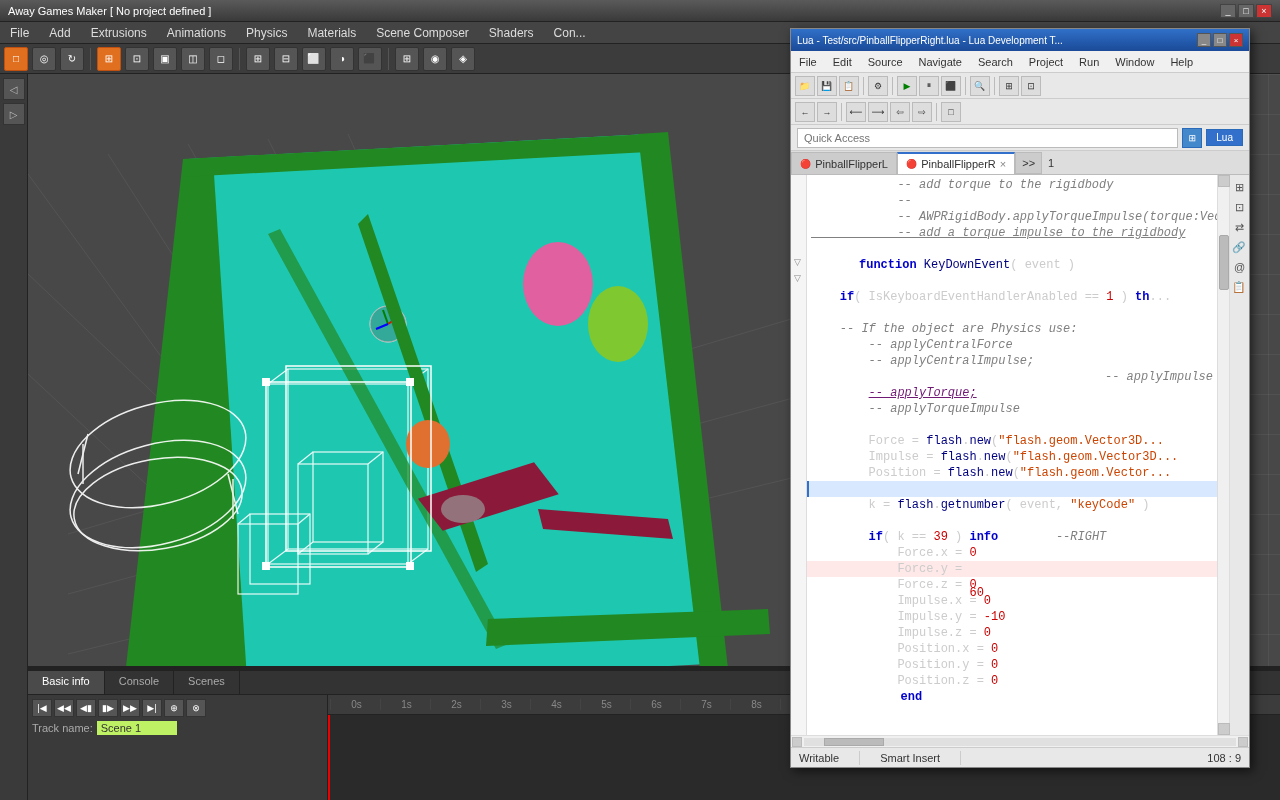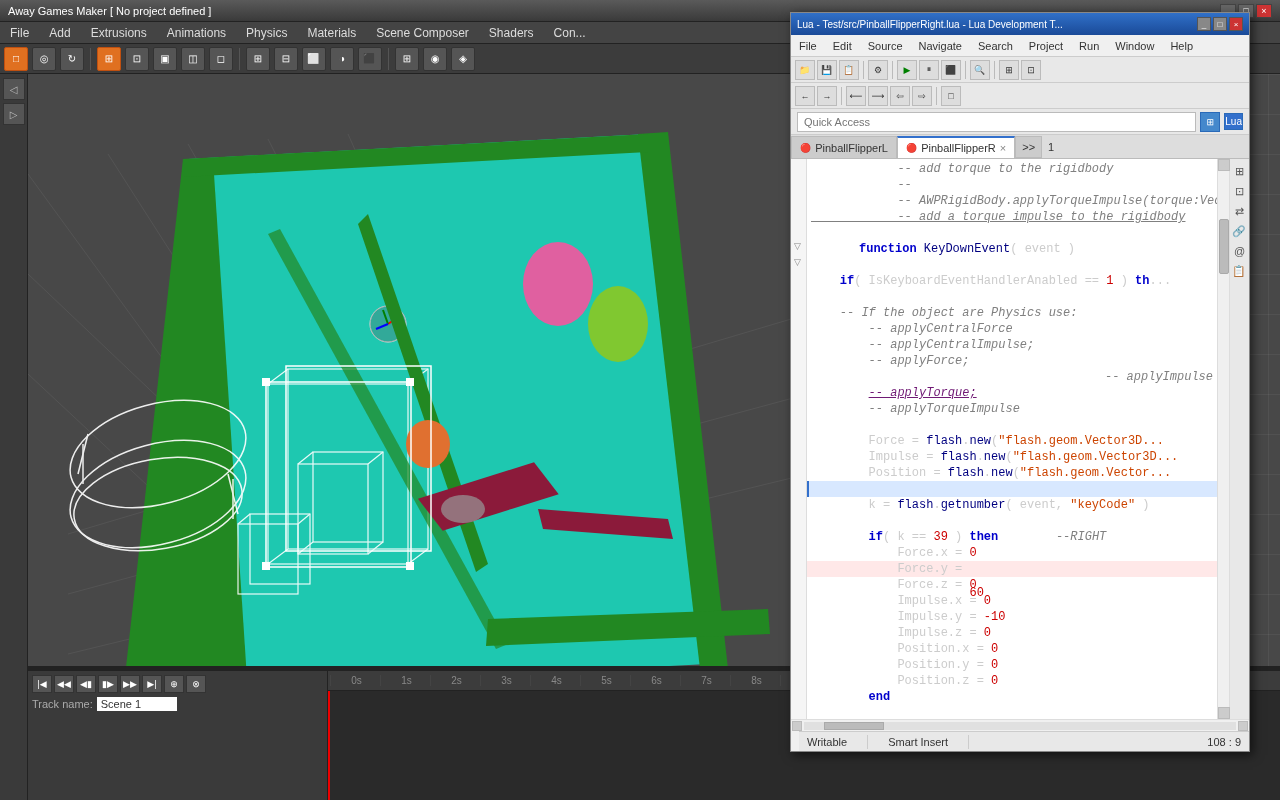--- a/index.html
+++ b/index.html
@@ -208,21 +208,21 @@
       line-height: 16px;
     }
     .code-line.highlighted { background: #e8f0ff; }
     .code-line.current { background: #fff3c0; }
 
     
     #lua-status-bar {
       height: 20px; background: #e8e8e8;
       display: flex; align-items: center;
       border-top: 1px solid #ccc; padding: 0 8px;
-      font-size: 11px; color: #333; gap: 8px; margin-left: 8px;
+      font-size: 11px; color: #333; gap: 8px;
     }
     .lua-side-icon {
       width: 16px; height: 16px; font-size: 11px; color: #555;
       display: flex; align-items: center; justify-content: center;
       cursor: pointer;
     }
 
     
     #h-resize {
       height: 4px; background: #222; cursor: ns-resize;
@@ -387,36 +387,41 @@
           <rect x="234" y="488" width="8" height="8" fill="white"></rect>
           <rect x="378" y="488" width="8" height="8" fill="white"></rect>
 
           <rect x="600" y="610" width="16" height="10" fill="#888"></rect>
         </svg>
       </div>
 
       <div id="h-resize"></div>
 
       <div id="bottom-panel" style="height:130px;background:#3a3a3a;border-top:1px solid #222;display:flex;flex-direction:column;">
+        <div id="bottom-tabs" style="display:flex;height:24px;background:#333;border-bottom:1px solid #222;">
+          <div class="bottom-tab active">Basic info</div>
+          <div class="bottom-tab">Console</div>
+          <div class="bottom-tab">Scenes</div>
+        </div>
         <div style="flex:1;display:flex;">
 
           <div style="width:300px;background:#3a3a3a;border-right:1px solid #222;padding:4px;display:flex;flex-direction:column;gap:4px;">
             <div id="playback-controls" style="display:flex;gap:2px;align-items:center;">
               <div class="play-btn">|◀</div>
               <div class="play-btn">◀◀</div>
               <div class="play-btn">◀▮</div>
               <div class="play-btn">▮▶</div>
               <div class="play-btn">▶▶</div>
               <div class="play-btn">▶|</div>
               <div class="play-btn">⊕</div>
               <div class="play-btn">⊗</div>
             </div>
             <div style="display:flex;align-items:center;gap:4px;font-size:11px;color:#aaa;">
               <span>Track name:</span>
-              <input type="text" value="Scene 1" style="background: #ffffff; color: rgb(51, 51, 51); border: none; font-size: 11px; padding: 1px 4px; width: 80px;">
+              <input type="text" value="Scene 1" style="background: #bef264; color: rgb(51, 51, 51); border: none; font-size: 11px; padding: 1px 4px; width: 80px;">
             </div>
           </div>
 
           <div style="flex:1;background:#333;display:flex;flex-direction:column;position:relative;">
             <div id="ruler" style="height:20px;background:#3c3c3c;border-bottom:1px solid #222;display:flex;align-items:center;overflow:hidden;">
               <div class="ruler-mark">0s</div>
               <div class="ruler-mark">1s</div>
               <div class="ruler-mark">2s</div>
               <div class="ruler-mark">3s</div>
               <div class="ruler-mark">4s</div>
@@ -430,21 +435,21 @@
 
               <div style="position:absolute;top:0;left:0;width:2px;height:100%;background:#e00;z-index:10;"></div>
             </div>
           </div>
         </div>
       </div>
     </div>
 
   </div>
 
-  <div id="lua-window" style="position:absolute;top:12px;left:790px;width:460px;height:740px;background:#f0f0f0;border:1px solid #888;display:flex;flex-direction:column;box-shadow:3px 3px 10px rgba(0,0,0,0.6);z-index:100;">
+  <div id="lua-window" style="position:absolute;top:28px;left:790px;width:460px;height:740px;background:#f0f0f0;border:1px solid #888;display:flex;flex-direction:column;box-shadow:3px 3px 10px rgba(0,0,0,0.6);z-index:100;">
 
     <div id="lua-title-bar" style="height:22px;background:linear-gradient(to bottom,#3070c8,#1a4a98);display:flex;align-items:center;justify-content:space-between;padding:0 6px;flex-shrink:0;">
       <span style="color:#fff;font-size:10px;white-space:nowrap;overflow:hidden;text-overflow:ellipsis;max-width:380px;">Lua - Test/src/PinballFlipperRight.lua - Lua Development T...</span>
       <div style="display:flex;gap:2px;flex-shrink:0;">
         <div class="lua-title-btn">_</div>
         <div class="lua-title-btn">□</div>
         <div class="lua-title-btn close">×</div>
       </div>
     </div>
 
@@ -485,21 +490,21 @@
       <div class="lua-tb-btn">⟶</div>
       <div class="lua-tb-btn">⇦</div>
       <div class="lua-tb-btn">⇨</div>
       <div class="lua-tb-sep"></div>
       <div class="lua-tb-btn">□</div>
     </div>
 
     <div id="quick-access-bar" style="height:26px;background:#e8e8e8;display:flex;align-items:center;padding:2px 6px;border-bottom:1px solid #ccc;flex-shrink:0;gap:4px;">
       <input type="text" placeholder="Quick Access" style="flex: 1 1 0%; height: 20px; border: 1px solid rgb(187, 187, 187); font-size: 11px; padding: 2px 6px; background: rgb(255, 255, 255); color: rgb(51, 51, 51);">
       <div class="lua-tb-btn-blue" style="width:20px;height:20px;background:#4488cc;border:1px solid #2a6ab8;display:flex;align-items:center;justify-content:center;font-size:9px;color:#fff;cursor:pointer;">⊞</div>
-      <div style="background:#3370cc;color:#fff;font-size:10px;padding:2px 0;border:1px solid #2a6ab8;">Lua</div>
+      <div style="background:#3370cc;color:#fff;font-size:10px;padding:2px 9px;border:1px solid #2a6ab8;">Lua</div>
     </div>
 
     <div id="lua-tab-bar" style="height:24px;background:#ddd;display:flex;align-items:flex-end;border-bottom:1px solid #bbb;flex-shrink:0;">
       <div class="lua-tab" style="background:#ccc;border:1px solid #bbb;border-bottom:none;height:22px;display:flex;align-items:center;padding:0 8px;font-size:11px;gap:4px;">
         <span style="font-size:9px;color:#888;">🔴</span>
         <span>PinballFlipperL</span>
       </div>
       <div class="lua-tab active" style="background:#fff;border:1px solid #bbb;border-bottom:none;border-top:2px solid #3370cc;height:22px;display:flex;align-items:center;padding:0 8px;font-size:11px;gap:4px;">
         <span style="font-size:9px;color:#888;">🔴</span>
         <span>PinballFlipperR</span>
@@ -545,23 +550,20 @@
         <div class="code-line" style="padding:0 4px;white-space:pre;min-height:16px;">&nbsp;</div>
         <div class="code-line" style="padding:0 4px;white-space:pre;min-height:16px;">
           <span>    </span><span style="color:#808080;font-style:italic;">-- If the object are Physics use:</span>
         </div>
         <div class="code-line" style="padding:0 4px;white-space:pre;min-height:16px;text-align:center;">
           <span>        </span><span style="color:#808080;font-style:italic;">-- applyCentralForce</span>
         </div>
         <div class="code-line" style="padding:0 4px;white-space:pre;min-height:16px;">
           <span>        </span><span style="color:#808080;font-style:italic;">-- applyCentralImpulse;</span>
         </div>
-        <div class="code-line" style="padding:0 4px;white-space:pre;min-height:16px;">
-          <span>        </span><span style="color:#808080;font-style:italic;">-- applyForce;</span>
-        </div>
         <div class="code-line" style="padding:0 4px;white-space:pre;min-height:16px;justify-content:flex-end;">
           <span>        </span><span style="color:#808080;font-style:italic;">-- applyImpulse</span>
         </div>
         <div class="code-line" style="padding:0 4px;white-space:pre;min-height:16px;">
           <span>        </span><span style="color:#701a75;font-style:italic;text-decoration:underline;">-- applyTorque;</span>
         </div>
         <div class="code-line" style="padding:0 4px;white-space:pre;min-height:16px;">
           <span>        </span><span style="color:#808080;font-style:italic;">-- applyTorqueImpulse</span>
         </div>
         <div class="code-line" style="padding:0 4px;white-space:pre;min-height:16px;">&nbsp;</div>
@@ -573,21 +575,21 @@
         </div>
         <div class="code-line" style="padding:0 4px;white-space:pre;min-height:16px;">
           <span>        </span><span>Position</span><span> = </span><span style="color:#000080;">flash</span><span>.</span><span style="color:#000080;">new</span><span>(</span><span style="color:#cc4400;">"flash.geom.Vector...</span>
         </div>
         <div class="code-line current" style="padding:0 4px;white-space:pre;min-height:16px;background:#d8e8ff;border-left:2px solid #3370cc;">&nbsp;</div>
         <div class="code-line" style="padding:0 4px;white-space:pre;min-height:16px;">
           <span>        </span><span>k</span><span> = </span><span style="color:#000080;">flash</span><span>.</span><span style="color:#000080;">getnumber</span><span>( event, </span><span style="color:#cc4400;">"keyCode"</span><span> )</span>
         </div>
         <div class="code-line" style="padding:0 4px;white-space:pre;min-height:16px;">&nbsp;</div>
         <div class="code-line" style="padding:0 4px;white-space:pre;min-height:16px;">
-          <span>        </span><span style="color:#0000cc;font-weight:bold;">if</span><span>( k == </span><span style="color:#cc0000;">39</span><span> ) </span><span style="color:#0000cc;font-weight:bold;">then</span><span>        </span><span style="color:#808080;font-style:italic;">--RIGHT</span>
+          <span>        </span><span style="color:#0000cc;font-weight:bold;">if</span><span>( k == </span><span style="color:#cc0000;">39</span><span> ) </span><span style="color:#0000cc;font-weight:bold;">info</span><span>        </span><span style="color:#808080;font-style:italic;">--RIGHT</span>
         </div>
         <div class="code-line" style="padding:0 4px;white-space:pre;min-height:16px;">
           <span>            </span><span>Force</span><span>.</span><span>x</span><span> = </span><span style="color:#cc0000;">0</span>
         </div>
         <div class="code-line highlighted" style="padding:0 4px;white-space:pre;min-height:16px;background:#ffe8e8;">
           <span>            </span><span>Force</span><span>.</span><span>y</span><span> = </span><span style="color:#cc0000;margin-top:48px;">60</span>
         </div>
         <div class="code-line" style="padding:0 4px;white-space:pre;min-height:16px;">
           <span>            </span><span>Force</span><span>.</span><span>z</span><span> = </span><span style="color:#cc0000;">0</span>
         </div>
@@ -603,21 +605,21 @@
         <div class="code-line" style="padding:0 4px;white-space:pre;min-height:16px;">
           <span>            </span><span>Position</span><span>.</span><span>x</span><span> = </span><span style="color:#cc0000;">0</span>
         </div>
         <div class="code-line" style="padding:0 4px;white-space:pre;min-height:16px;">
           <span>            </span><span>Position</span><span>.</span><span>y</span><span> = </span><span style="color:#cc0000;">0</span>
         </div>
         <div class="code-line" style="padding:0 4px;white-space:pre;min-height:16px;">
           <span>            </span><span>Position</span><span>.</span><span>z</span><span> = </span><span style="color:#cc0000;">0</span>
         </div>
         <div class="code-line" style="padding:0 4px;white-space:pre;min-height:16px;">
-          <span>        </span><span style="color:#0000cc;font-weight:bold;">end</span>
+          <span>        </span><span style="color:#0000cc;font-weight:bold;margin-left:32px;">end</span>
         </div>
 
       </div>
 
       <div style="width:12px;background:#f0f0f0;border-left:1px solid #ddd;position:relative;flex-shrink:0;">
         <div style="width:12px;height:12px;background:#ccc;border:1px solid #bbb;display:flex;align-items:center;justify-content:center;font-size:7px;cursor:pointer;">▲</div>
         <div style="width:10px;height:55px;background:#bbb;border:1px solid #aaa;position:absolute;top:60px;left:1px;border-radius:2px;cursor:grab;"></div>
         <div style="width:12px;height:12px;background:#ccc;border:1px solid #bbb;display:flex;align-items:center;justify-content:center;font-size:7px;cursor:pointer;position:absolute;bottom:0;left:0;">▼</div>
       </div>
 

